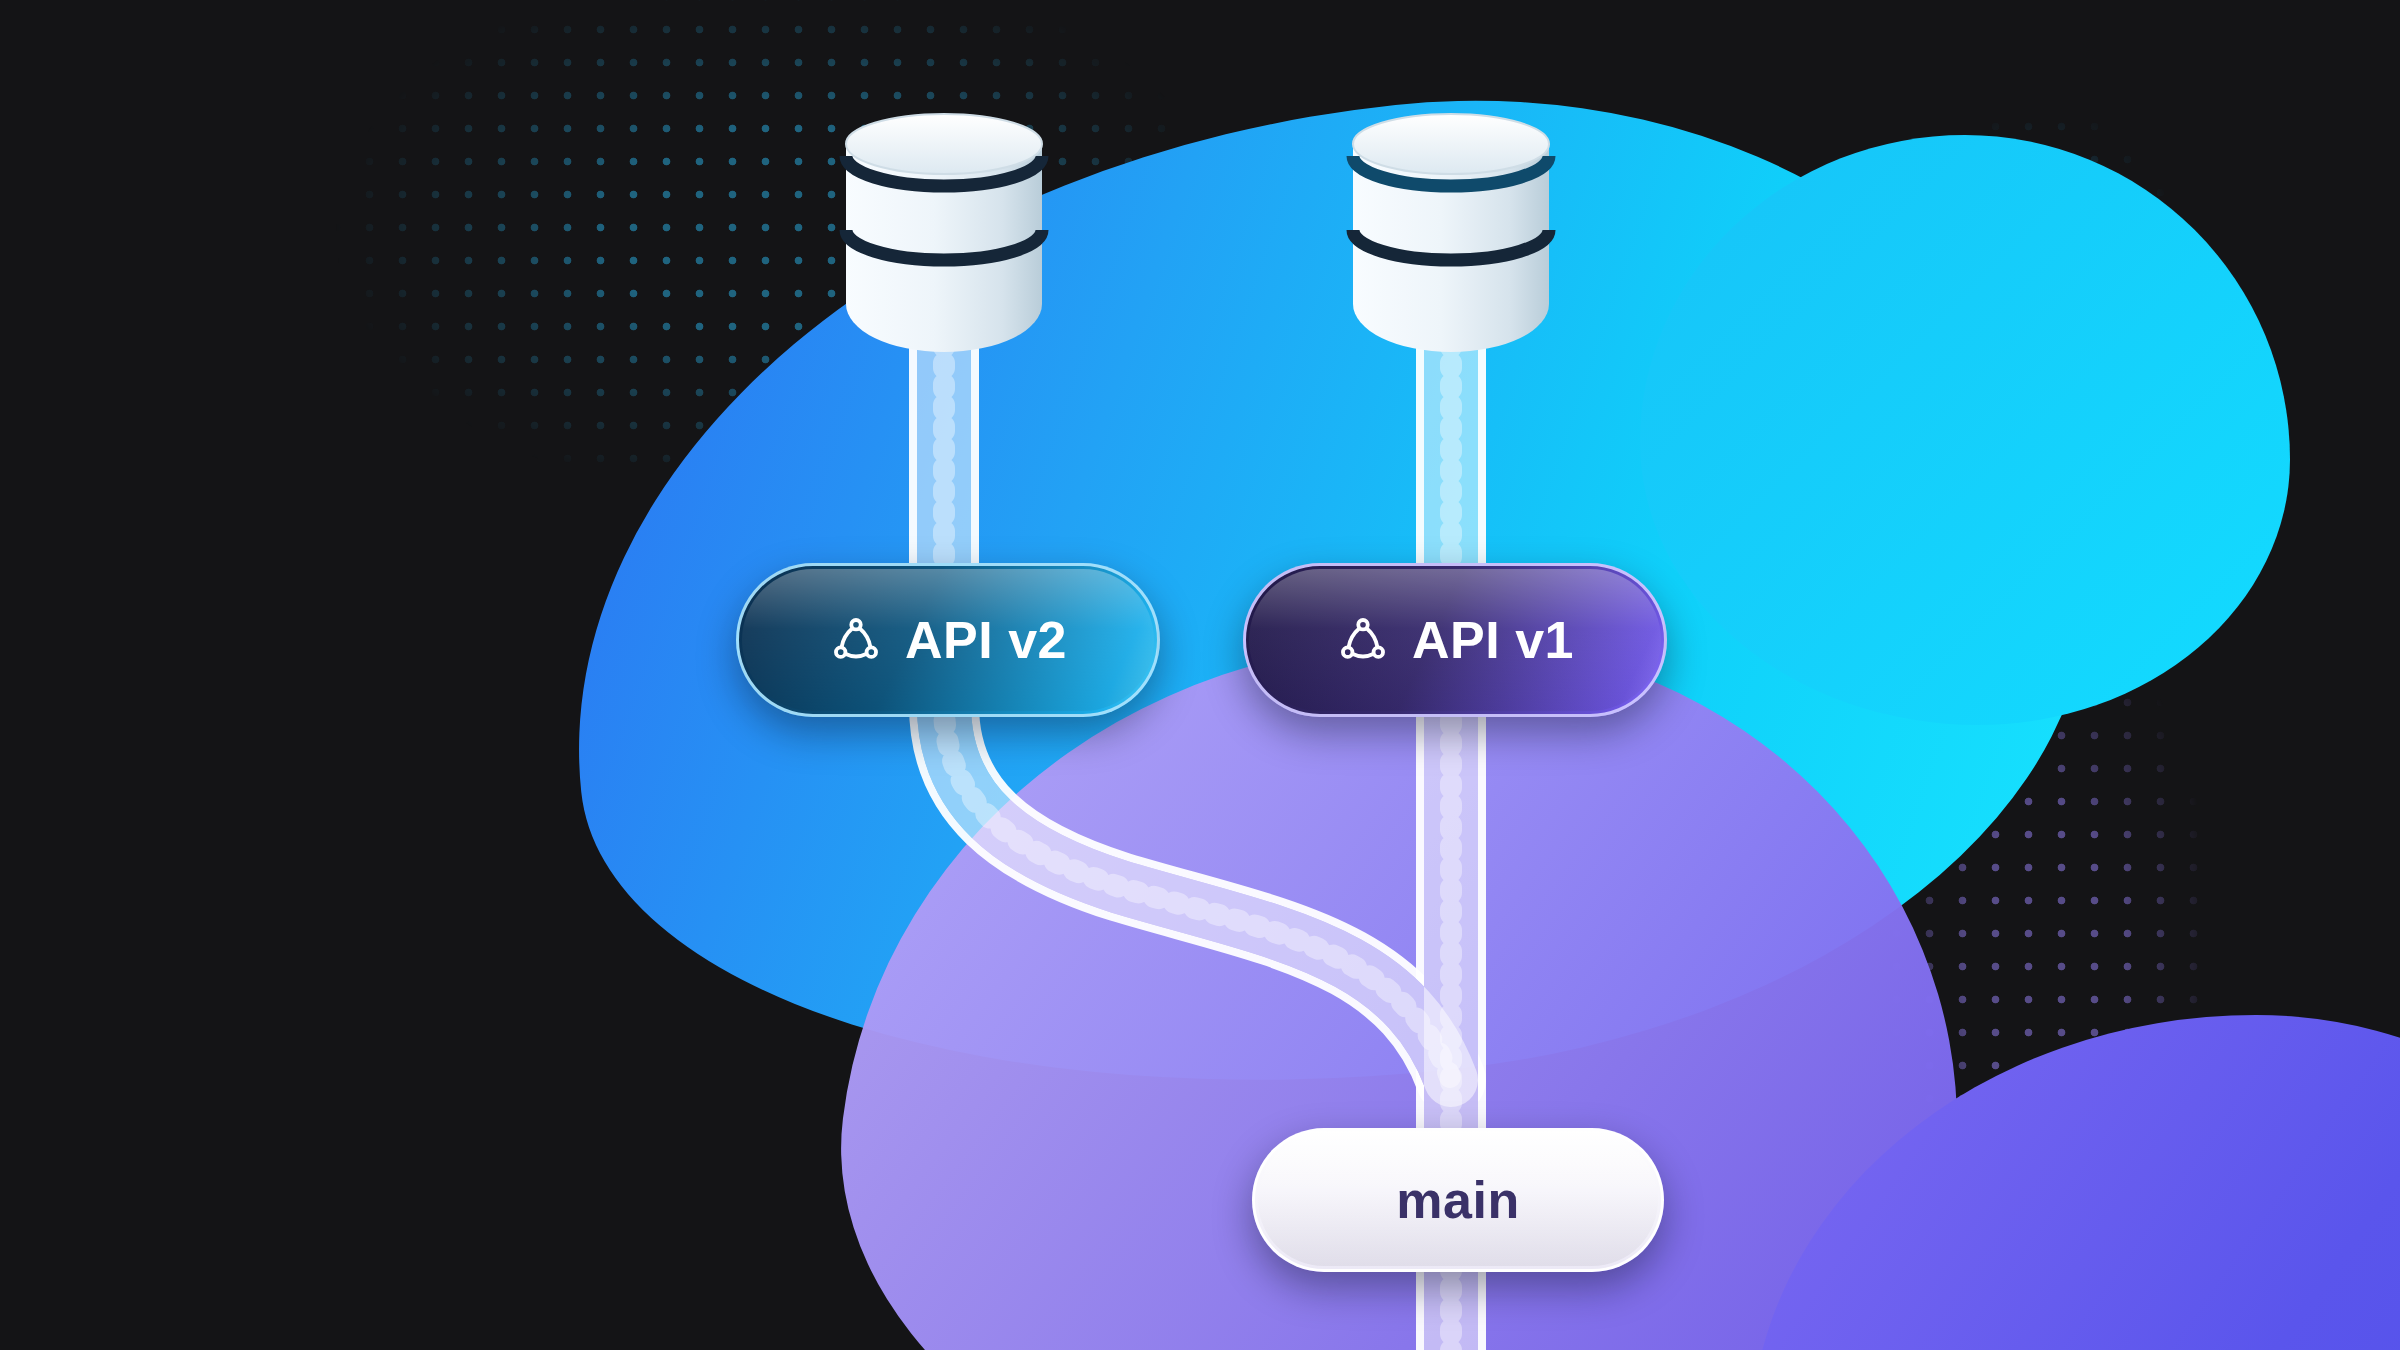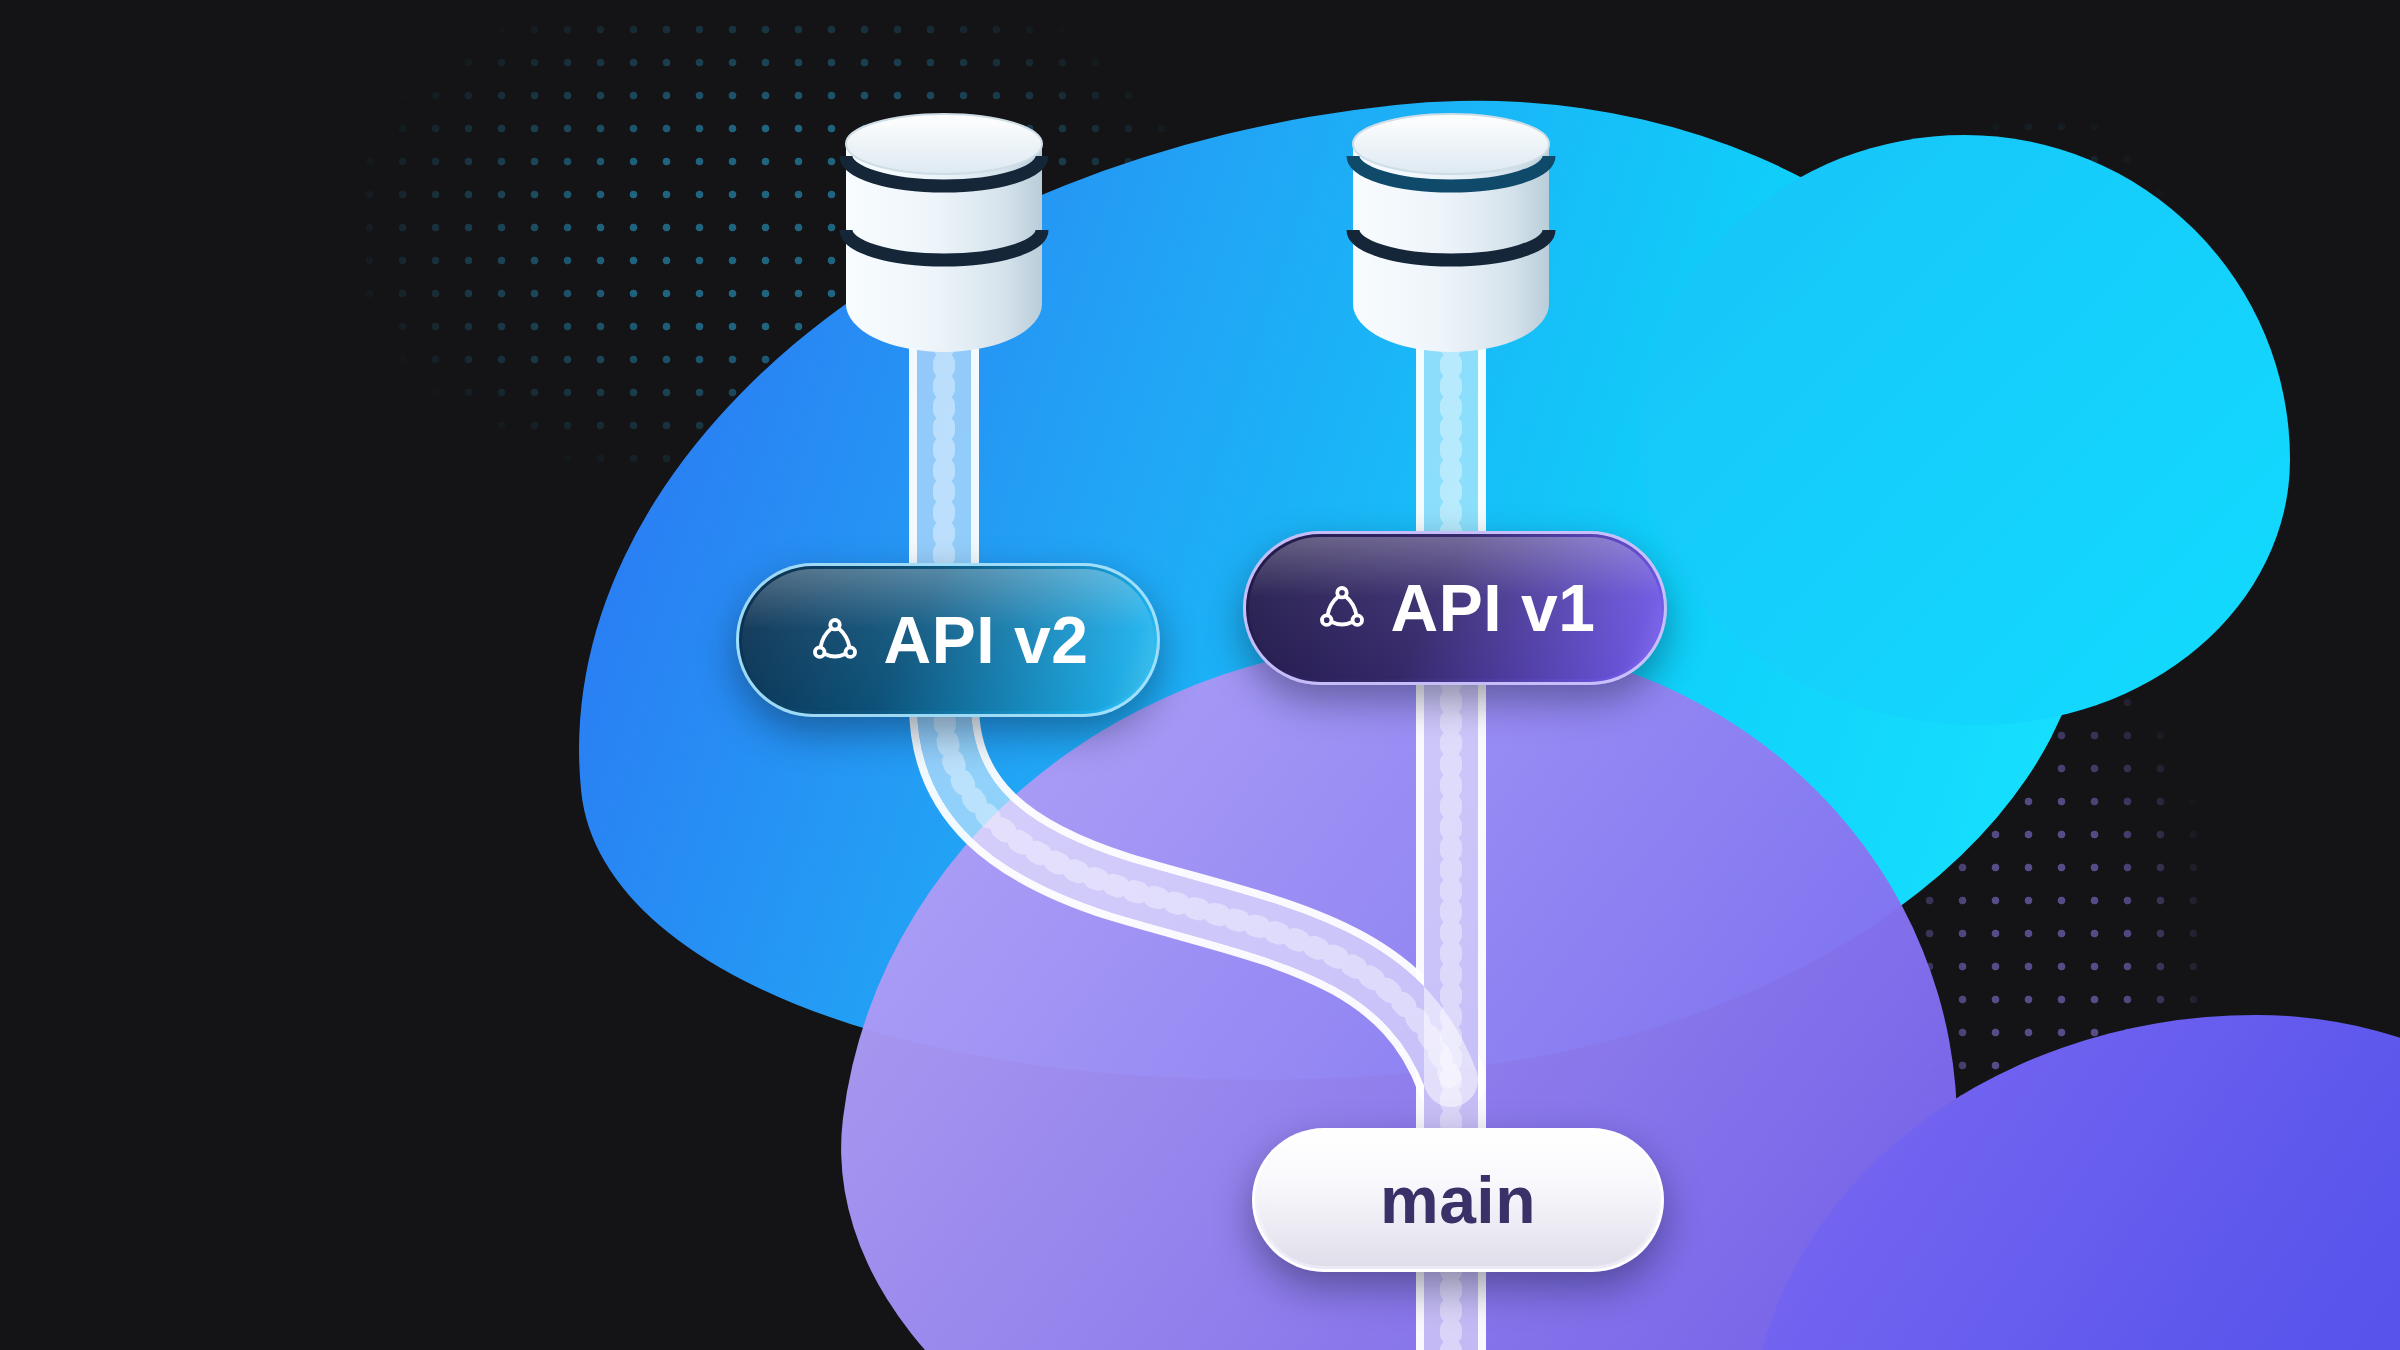--- a/index.html
+++ b/index.html
@@ -75,29 +75,29 @@
     border-radius:999px;
     box-shadow:0 16px 38px rgba(8,12,30,0.38);
   }
   .badge::before{
     content:"";position:absolute;inset:3px;border-radius:999px;
     background:linear-gradient(180deg, rgba(255,255,255,0.30), rgba(255,255,255,0.05) 42%, rgba(0,0,0,0.05) 100%);
     pointer-events:none;
   }
   .badge > *{position:relative;z-index:1;}
   .badge-label{
-    font-weight:bold;font-size:66px;line-height:1;color:#ffffff;letter-spacing:0.5px;
+    font-weight:bold;font-size:52px;line-height:1;color:#ffffff;letter-spacing:0.5px;
   }
   .badge-api-v2{
     left:736px;top:563px;width:418px;height:148px;
     background:linear-gradient(115deg,#0a2c4c 0%, #0d567f 42%, #1caeea 88%, #49ccf5 100%);
     border:3px solid rgba(168,226,252,0.95);
   }
   .badge-api-v1{
-    left:1243px;top:531px;width:418px;height:148px;
+    left:1243px;top:563px;width:418px;height:148px;
     background:linear-gradient(115deg,#201847 0%, #372a6e 45%, #6c55e0 90%, #8d75ff 100%);
     border:3px solid rgba(206,198,255,0.95);
   }
   .badge-main{
     left:1252px;top:1128px;width:406px;height:138px;
     background:linear-gradient(180deg,#ffffff 0%, #ece9f6 100%);
     border:3px solid rgba(255,255,255,0.95);
   }
   .badge-main .badge-label{color:#3a3168;}
   .badge-icon{width:54px;height:54px;display:block;}

